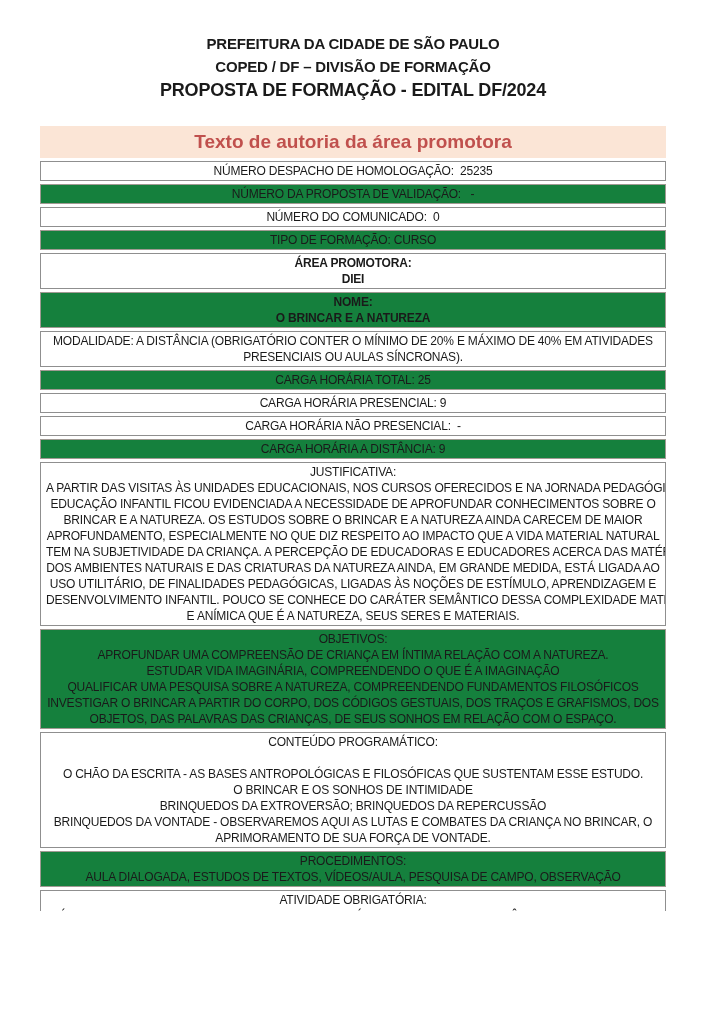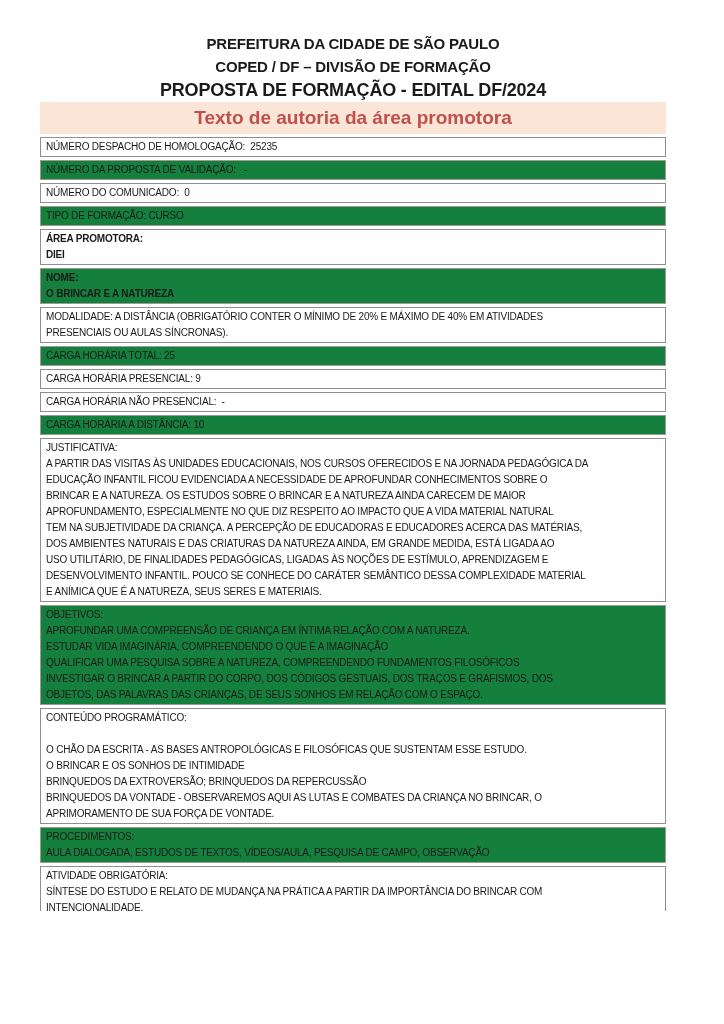--- a/index.html
+++ b/index.html
@@ -36,37 +36,39 @@
     margin-left: 40px;
     width: 626px;
     box-sizing: border-box;
     background: #FBE5D6;
     color: #C0504D;
     font-weight: bold;
     font-size: 19px;
     line-height: 24px;
     text-align: center;
     padding: 4px 0 4px 0;
+    margin-top: 24px;
   }
   .form-table {
     margin-left: 40px;
     width: 626px;
   }
   .row {
     box-sizing: border-box;
     width: 626px;
     border: 1px solid #8f8f8f;
     background: #ffffff;
     margin-top: 3px;
     padding: 1px 5px 1px 5px;
-    font-size: 10px;
+    font-size: 12px;
     line-height: 16px;
     letter-spacing: -0.2px;
     white-space: pre;
     overflow: hidden;
+    text-align: center;
   }
   .row.peach {
     background: #15803d;
     border-color: #a09a93;
   }
   .row.bold {
     font-weight: bold;
   }
   .row.grow {
     padding-bottom: 30px;
@@ -92,21 +94,21 @@
     <div class="row peach">TIPO DE FORMAÇÃO: CURSO</div>
     <div class="row bold">ÁREA PROMOTORA:
 DIEI</div>
     <div class="row peach bold">NOME:
 O BRINCAR E A NATUREZA</div>
     <div class="row">MODALIDADE: A DISTÂNCIA (OBRIGATÓRIO CONTER O MÍNIMO DE 20% E MÁXIMO DE 40% EM ATIVIDADES
 PRESENCIAIS OU AULAS SÍNCRONAS).</div>
     <div class="row peach">CARGA HORÁRIA TOTAL: 25</div>
     <div class="row">CARGA HORÁRIA PRESENCIAL: 9</div>
     <div class="row">CARGA HORÁRIA NÃO PRESENCIAL:  -</div>
-    <div class="row peach">CARGA HORÁRIA A DISTÂNCIA: 10</div>
+    <div class="row peach">CARGA HORÁRIA A DISTÂNCIA: 9</div>
     <div class="row">JUSTIFICATIVA:
 A PARTIR DAS VISITAS ÀS UNIDADES EDUCACIONAIS, NOS CURSOS OFERECIDOS E NA JORNADA PEDAGÓGICA DA
 EDUCAÇÃO INFANTIL FICOU EVIDENCIADA A NECESSIDADE DE APROFUNDAR CONHECIMENTOS SOBRE O
 BRINCAR E A NATUREZA. OS ESTUDOS SOBRE O BRINCAR E A NATUREZA AINDA CARECEM DE MAIOR
 APROFUNDAMENTO, ESPECIALMENTE NO QUE DIZ RESPEITO AO IMPACTO QUE A VIDA MATERIAL NATURAL
 TEM NA SUBJETIVIDADE DA CRIANÇA. A PERCEPÇÃO DE EDUCADORAS E EDUCADORES ACERCA DAS MATÉRIAS,
 DOS AMBIENTES NATURAIS E DAS CRIATURAS DA NATUREZA AINDA, EM GRANDE MEDIDA, ESTÁ LIGADA AO
 USO UTILITÁRIO, DE FINALIDADES PEDAGÓGICAS, LIGADAS ÀS NOÇÕES DE ESTÍMULO, APRENDIZAGEM E
 DESENVOLVIMENTO INFANTIL. POUCO SE CONHECE DO CARÁTER SEMÂNTICO DESSA COMPLEXIDADE MATERIAL
 E ANÍMICA QUE É A NATUREZA, SEUS SERES E MATERIAIS.</div>

